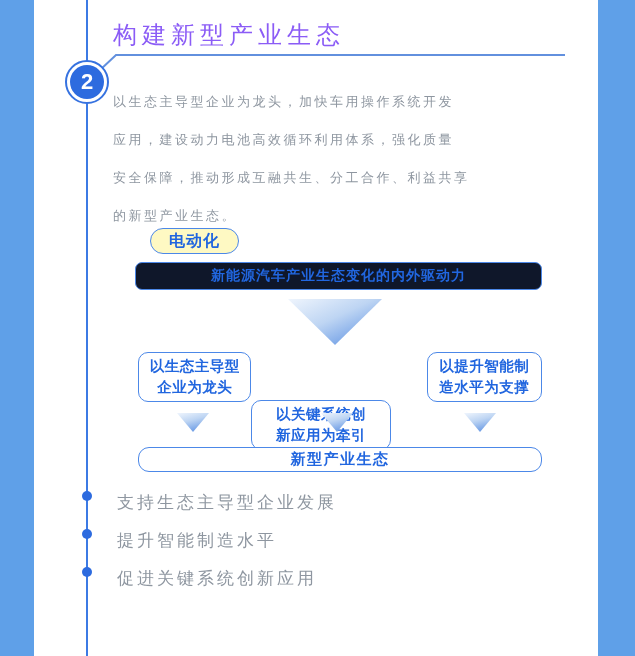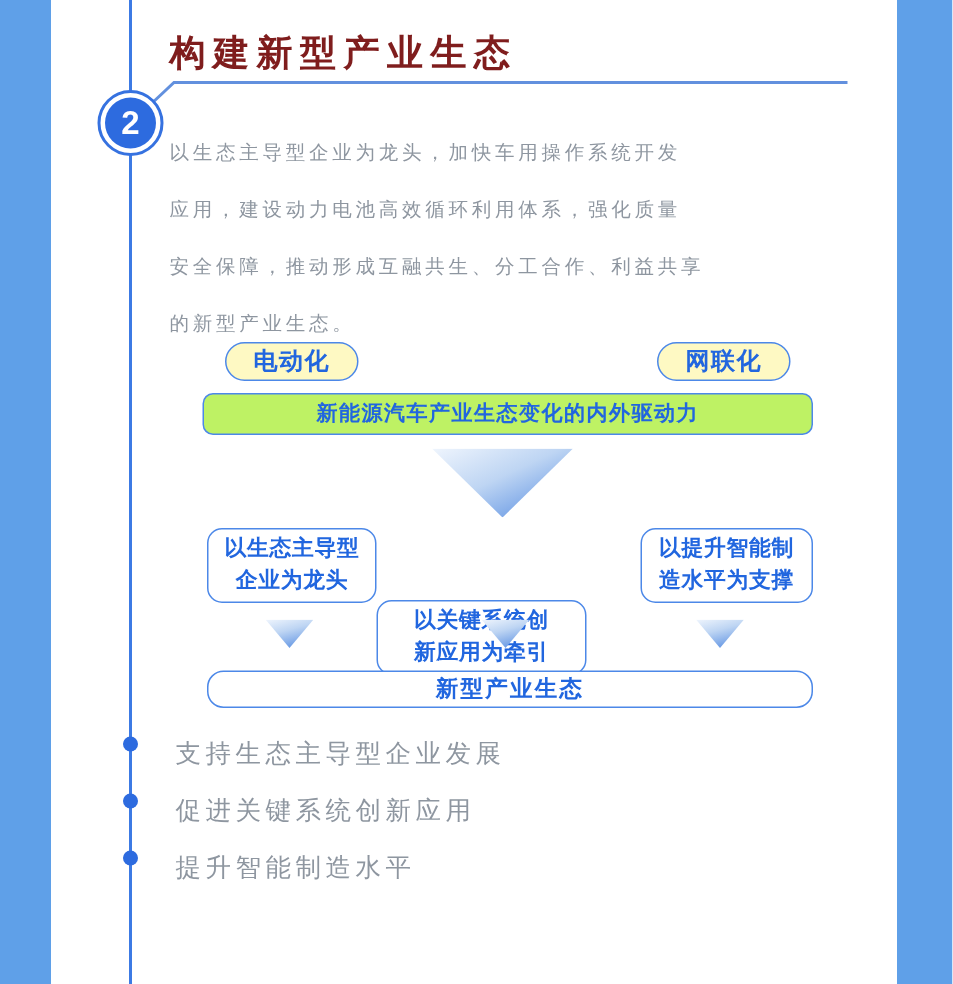--- a/index.html
+++ b/index.html
@@ -24,21 +24,21 @@
   .badge-inner {
     width: 34px; height: 34px; border-radius: 50%; background: #2D6BDF;
     color: #fff; font-weight: bold; font-size: 22px;
     display: flex; align-items: center; justify-content: center;
   }
 
   .connector-svg { position: absolute; left: 0; top: 0; width: 635px; height: 656px; pointer-events: none; }
 
   .section-title {
     position: absolute; left: 113px; top: 19px;
-    font-size: 24px; font-weight: bold; color: #7f1d1d; letter-spacing: 5px;
+    font-size: 24px; font-weight: normal; color: #8b5cf6; letter-spacing: 5px;
     white-space: nowrap;
   }
 
   .intro {
     position: absolute; left: 113px; top: 83px; width: 475px;
     font-size: 13px; color: #8E96A0; line-height: 38px; letter-spacing: 2.5px;
     white-space: pre-line;
   }
 
   .pills-row {
@@ -47,21 +47,21 @@
   }
   .pill {
     width: 89px; height: 26px; border: 1.5px solid #4C88E8; border-radius: 14px;
     display: flex; align-items: center; justify-content: center;
     color: #2166DF; font-weight: bold; font-size: 16px; letter-spacing: 1px;
     background: #fef9c3;
   }
 
   .driver-box {
     position: absolute; left: 135px; top: 262px; width: 407px; height: 28px;
-    border: 1.5px solid #4C88E8; border-radius: 7px; background: #bef264;
+    border: 1.5px solid #4C88E8; border-radius: 7px; background: #0f172a;
     display: flex; align-items: center; justify-content: center;
     color: #2166DF; font-weight: bold; font-size: 14px; letter-spacing: 1px;
   }
 
   .big-arrow {
     position: absolute; left: 288px; top: 299px; width: 94px; height: 46px;
     background: linear-gradient(155deg, #EFF5FD 0%, #BED5F3 45%, #4E87E0 100%);
     clip-path: polygon(0 0, 100% 0, 50% 100%);
   }
 
@@ -121,21 +121,20 @@
 
 <div class="section-title">构建新型产业生态</div>
 
 <div class="intro">以生态主导型企业为龙头，加快车用操作系统开发
 应用，建设动力电池高效循环利用体系，强化质量
 安全保障，推动形成互融共生、分工合作、利益共享
 的新型产业生态。</div>
 
 <div class="pills-row">
   <div class="pill">电动化</div>
-  <div class="pill">网联化</div>
 </div>
 
 <div class="driver-box">新能源汽车产业生态变化的内外驱动力</div>
 
 <div class="big-arrow"></div>
 
 <div class="pillars-row">
   <div class="pillar pillar-1">以生态主导型
 企业为龙头</div>
   <div class="pillar pillar-2">以关键系统创
@@ -150,19 +149,19 @@
 
 <div class="result-box">新型产业生态</div>
 
 <div class="bullet-list">
   <div class="bullet-item">
     <div class="bullet-dot"></div>
     <div class="bullet-label">支持生态主导型企业发展</div>
   </div>
   <div class="bullet-item">
     <div class="bullet-dot"></div>
-    <div class="bullet-label">促进关键系统创新应用</div>
+    <div class="bullet-label">提升智能制造水平</div>
   </div>
   <div class="bullet-item">
     <div class="bullet-dot"></div>
-    <div class="bullet-label">提升智能制造水平</div>
+    <div class="bullet-label">促进关键系统创新应用</div>
   </div>
 </div>
 
 </body></html>

